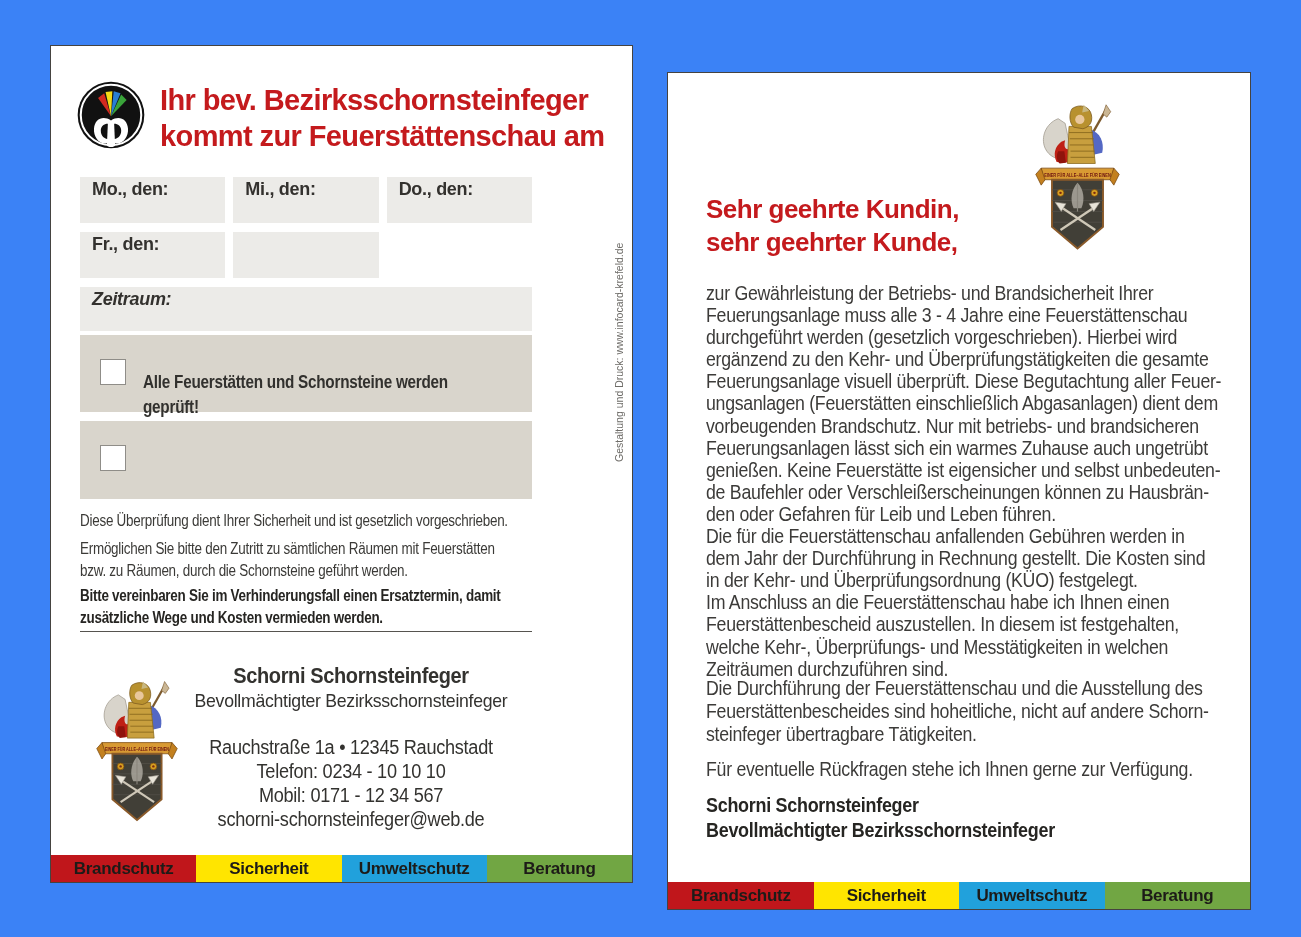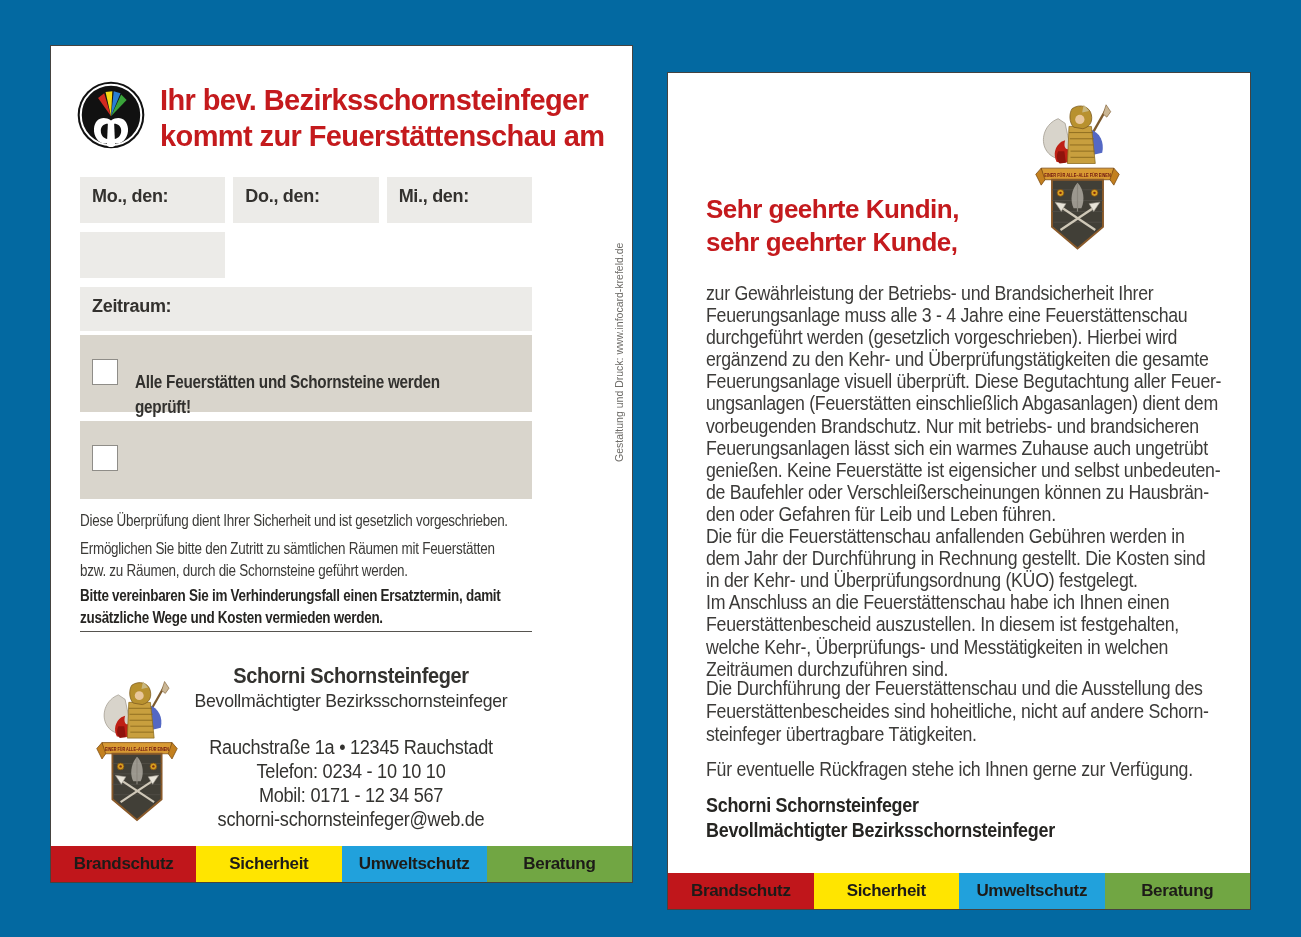--- a/index.html
+++ b/index.html
@@ -1,39 +1,39 @@
 <!DOCTYPE html>
 <html><head>
 <meta charset="utf-8">
 <style>
   * { margin:0; padding:0; box-sizing:border-box; }
   html,body { background:#ffffff; }
   body { font-family:"Liberation Sans","DejaVu Sans",sans-serif; color:#3c3b39; }
-  .page { position:relative; width:1301px; height:937px; background:#0369a1; overflow:hidden; }
+  .page { position:relative; width:1301px; height:937px; background:#3b82f6; overflow:hidden; }
 
   .card { position:absolute; top:45px; height:838px; background:#ffffff;
           border:1.5px solid #454340; overflow:hidden; }
   .card-left  { left:50px;  width:583px; }
   .card-right { left:667px; width:584px;margin-top:27px; }
 
   
   .ziv-logo { position:absolute; left:26px; top:35px; width:68px; height:68px; }
 
   .headline { position:absolute; left:109px; top:36px; width:460px;
               font-size:29px; font-weight:bold; line-height:36px; letter-spacing:-0.6px;
               color:#c41a1d; white-space:pre-line; }
 
   .fields { position:absolute; left:29px; top:131px; width:452px;
             display:grid; grid-template-columns:repeat(3,1fr); column-gap:8px; row-gap:9px; }
-  .field { background:#ecebe8; height:46px; padding:9px 0 0 12px;
+  .field { background:#ecebe8; height:46px; padding:2px 0 0 12px;
            font-size:18px; font-weight:bold; letter-spacing:-0.3px; color:#33312e; }
-  .field-wide { grid-column:1 / -1; height:44px; }
+  .field-wide { grid-column:1 / -1; height:44px;font-style:italic; }
 
   .panel { position:absolute; left:29px; width:452px; background:#d9d5cc;
-           display:flex; align-items:flex-start; padding:10px 12px; }
+           display:flex; align-items:flex-start; padding:10px 20px; }
   .panel-1 { top:289px; height:77px; }
   .panel-2 { top:375px; height:78px; }
   .checkbox { flex:0 0 auto; width:26px; height:26px; margin-top:14px; background:#ffffff;
               border:1.5px solid #8f8d88; cursor:pointer; }
   .panel-text { margin-left:17px; font-size:18px; line-height:25px; letter-spacing:-0.3px;
                 color:#32312e; transform:scaleX(0.85); transform-origin:0 0; width:118%;
                 white-space:pre-line; }
   .panel-title { font-weight:bold; }
 
   .note { position:absolute; left:29px; width:560px; font-size:16px; line-height:22px;
@@ -67,21 +67,21 @@
                letter-spacing:-0.3px; color:#3c3b39; white-space:pre;
                transform:scaleX(0.92); transform-origin:0 0; }
   .bt1 { top:210px; }
   .bt2 { top:604px; line-height:23px; }
   .bt3 { top:686px; }
   .signature { position:absolute; left:38px; top:720px; font-size:19.5px; font-weight:bold;
                line-height:24.5px; letter-spacing:-0.3px; color:#262522; white-space:pre-line;
                transform:scaleX(0.92); transform-origin:0 0; }
 
   
-  .bar { position:absolute; left:0; right:0; bottom:0; height:36px; display:flex; }
+  .bar { position:absolute; left:0; right:0; bottom:0; height:27px; display:flex; }
   .seg { flex:1; display:flex; align-items:center; justify-content:center;
          font-size:17px; font-weight:bold; letter-spacing:-0.3px; color:#1d1b18; }
   .seg-0 { background:#c0161b; }
   .seg-1 { background:#ffe500; }
   .seg-2 { background:#21a1dc; }
   .seg-3 { background:#71a643;text-align:center; }
 
   .defs-svg { position:absolute; width:0; height:0; }
 </style>
 </head>
@@ -151,24 +151,27 @@
     </svg>
 
     <h1 class="headline">Ihr bev. Bezirksschornsteinfeger
 kommt zur Feuerstättenschau am</h1>
 
     <div class="fields">
       <div class="field">
         <span>Mo., den:</span>
       </div>
       <div class="field">
+        <span>Mi., den:</span>
+      </div>
+      <div class="field">
         <span>Do., den:</span>
       </div>
       <div class="field">
-        <span>Mi., den:</span>
+        <span>Fr., den:</span>
       </div>
       <div class="field">
         <span></span>
       </div>
       <div class="field field-wide">
         <span>Zeitraum:</span>
       </div>
     </div>
 
     <div class="panel panel-1">

